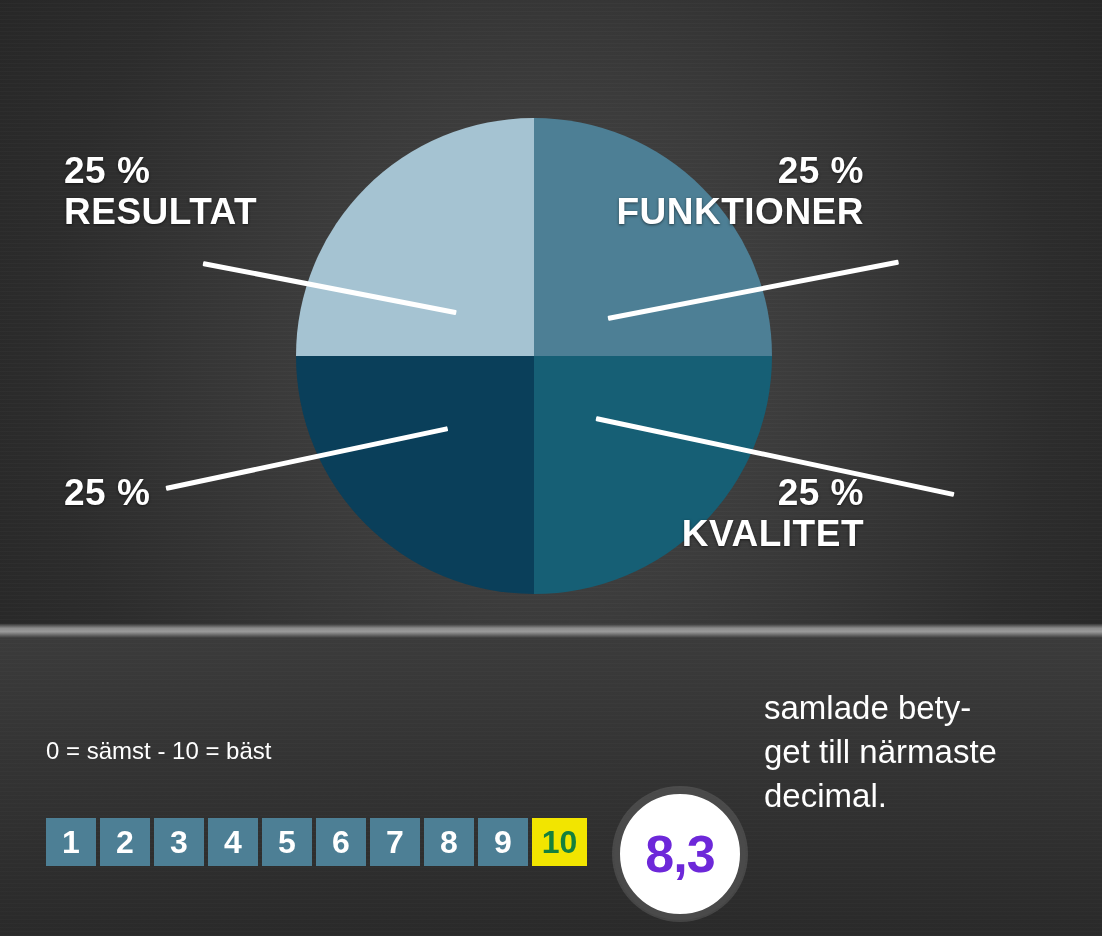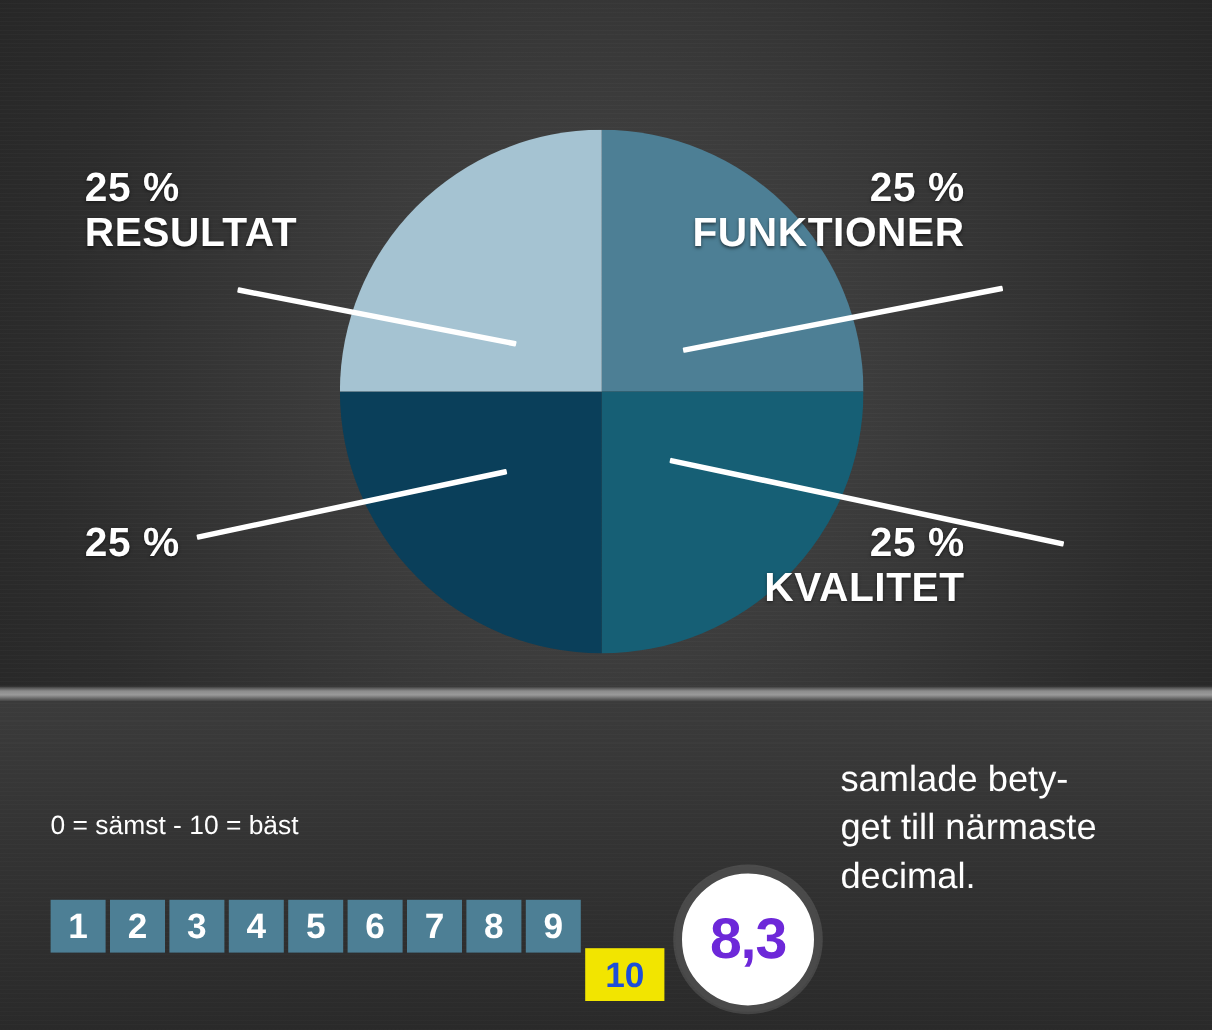--- a/index.html
+++ b/index.html
@@ -22,21 +22,21 @@
         rgba(255,255,255,0.018) 1px,
         rgba(0,0,0,0.0) 1px,
         rgba(0,0,0,0.0) 4px
       ),
       radial-gradient(ellipse at 50% 38%, #4a4a4a 0%, #3a3a3a 35%, #2c2c2c 65%, #232323 100%);
   }
 
   
   .pie-section {
     position: absolute;
-    left: 17px; top: 0;
+    left: 4px; top: 0;
     width: 906px;
     height: 624px;
   }
 
   .pie-wrap {
     position: absolute;
     left: 292px;
     top: 118px;
     width: 476px;
     height: 476px;
@@ -127,23 +127,22 @@
     background: #4d7f95;
     color: #ffffff;
     font-weight: bold;
     font-size: 32px;
     display: flex;
     align-items: center;
     justify-content: center;
   }
   .scale-box.highlight {
     background: #f2e500;
-    color: #1d4ed8;
-    width: 72px;
-    margin-top: 44px;
+    color: #15803d;
+    width: 55px;
   }
 
   .score-badge {
     position: absolute;
     left: 614px;
     top: 150px;
     width: 120px;
     height: 120px;
     border-radius: 50%;
     background: #ffffff;

